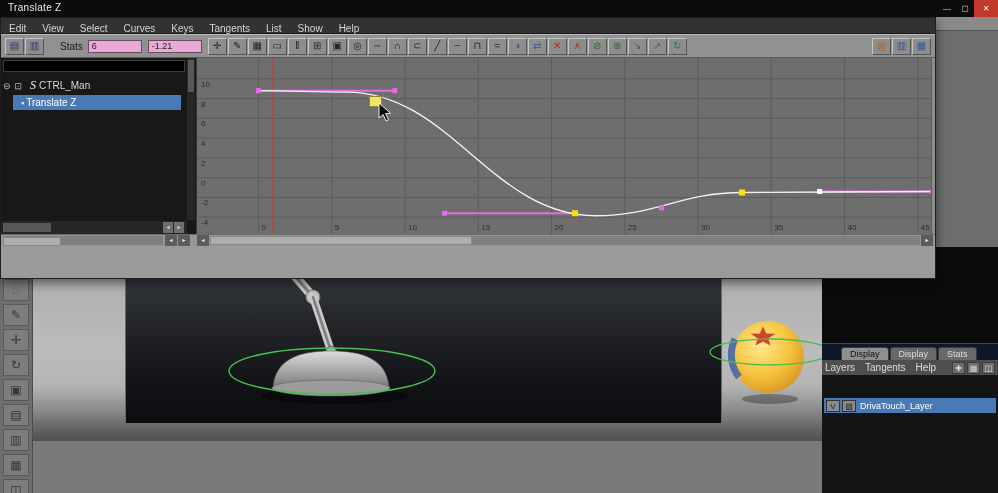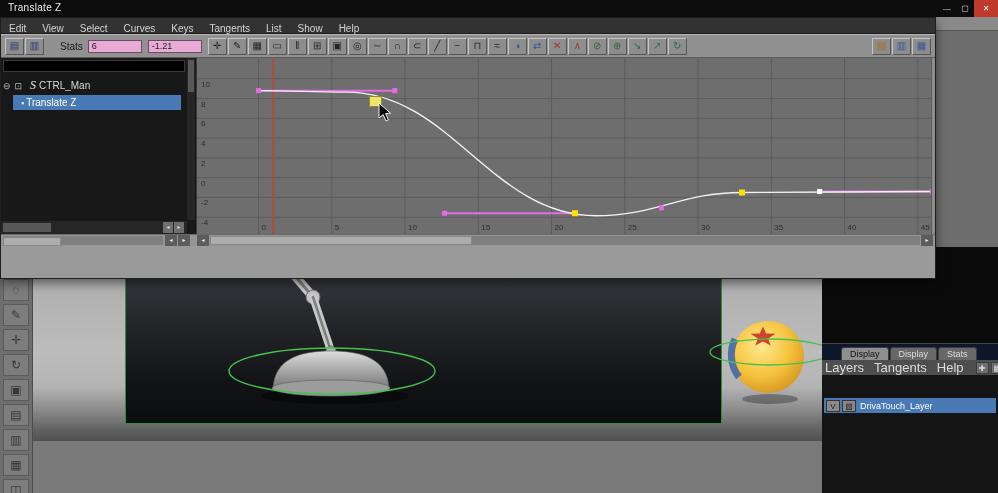--- a/index.html
+++ b/index.html
@@ -70,21 +70,21 @@
      background:linear-gradient(180deg,#383b42 0%,#24262a 35%,#121316 75%,#0c0d0f 100%)}
   .fps{left:735px;top:221px;font-size:11px;font-weight:bold;color:#f2f2f2}
 
   .rpanel{left:822px;top:247px;width:176px;height:246px;background:#5a5a5a}
   .rp-black{left:0;top:0;width:176px;height:97px;background:#0b0b0b;border-bottom:1px solid #444}
   .rp-tabs{left:0;top:97px;width:176px;height:16px;display:flex;align-items:flex-end;background:#0f172a;padding-left:19px}
   .tab{font-size:9px;color:#ddd;background:#696969;border:1px solid #3c3c3c;border-bottom:none;
        border-radius:3px 3px 0 0;padding:1px 8px;margin-right:1px}
   .tab.active{background:#8f8f8f;color:#111}
   .rp-menu{left:0;top:113px;width:176px;height:15px;background:#4e4e4e;display:flex;align-items:center;padding:0 3px}
-  .rp-menu-item{font-size:13px;color:#ddd;margin-right:10px}
+  .rp-menu-item{font-size:10px;color:#ddd;margin-right:10px}
   .rp-btn{width:13px;height:12px;background:#6e6e6e;border:1px solid #3c3c3c;color:#ddd;font-size:8px;
           text-align:center;line-height:11px;margin-left:2px}
   .rp-list{left:0;top:128px;width:176px;height:118px;background:#141414}
   .layer-row{left:2px;top:23px;width:172px;height:15px;background:#4a7ab5;display:flex;align-items:center}
   .layer-box{width:14px;height:12px;background:#8a8a8a;border:1px solid #333;font-size:8px;color:#222;
              text-align:center;line-height:11px;margin-left:2px}
   .layer-name{font-size:9px;color:#fff;margin-left:4px}
 </style>
 </head>
 <body>

